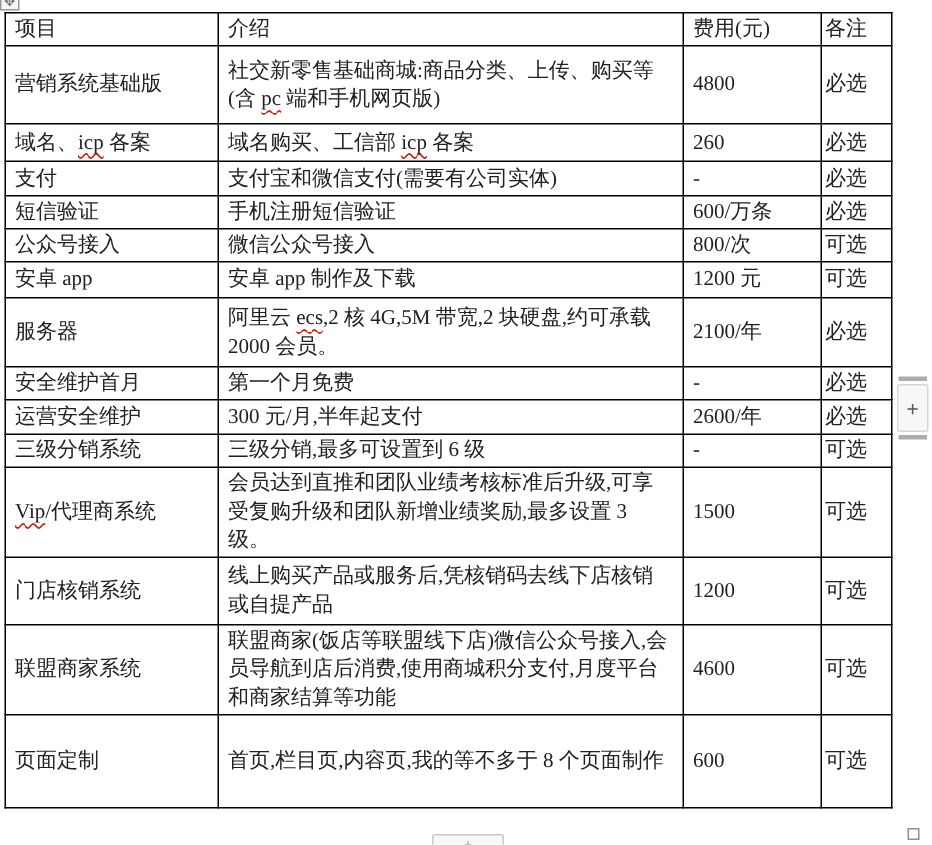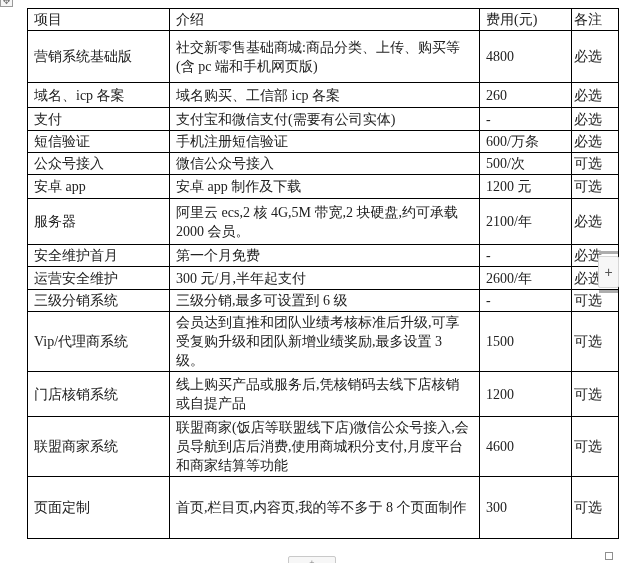--- a/index.html
+++ b/index.html
@@ -3,21 +3,21 @@
 <meta charset="utf-8">
 <style>
   html,body{margin:0;padding:0;}
   body{
     width:621px;height:563px;overflow:hidden;position:relative;
     background:#ffffff;
     font-family:"Liberation Serif","DejaVu Serif",serif;
     color:#212121;
   }
   table{
-    position:absolute;left:27px;top:8px;
+    position:absolute;left:3px;top:8px;
     width:591px;border-collapse:collapse;table-layout:fixed;
   }
   col.c1{width:142px;} col.c2{width:310px;} col.c3{width:92px;} col.c4{width:47px;}
   th,td{
     border:1px solid #000;
     font-size:14px;line-height:19px;font-weight:normal;
     vertical-align:middle;
     padding:1px 4px 1px 6px;
     text-align:left;
     overflow:hidden;
@@ -34,20 +34,21 @@
   tbody tr:nth-child(7){height:46px;}
   tbody tr:nth-child(8){height:22px;}
   tbody tr:nth-child(9){height:23px;margin-left:22px;}
   tbody tr:nth-child(10){height:21px;}
   tbody tr:nth-child(11){height:55px;}
   tbody tr:nth-child(12){height:45px;}
   tbody tr:nth-child(13){height:40px;margin-top:24px;}
   tbody tr:nth-child(14){height:62px;}
   tbody tr:nth-child(15){height:42px;}
   .sq{
+    text-decoration:underline;
     text-decoration-style:wavy;
     text-decoration-color:#dd1100;
     text-decoration-thickness:1px;
     text-underline-offset:3px;
   }
   
   .move-handle{
     position:absolute;left:0px;top:-7px;width:13px;height:14px;
     border:1px solid #9a9a9a;background:#f6f6f6;
     font-size:9px;line-height:14px;text-align:center;color:#777;
@@ -119,21 +120,21 @@
     </tr>
     <tr>
       <td>短信验证</td>
       <td class="desc">手机注册短信验证</td>
       <td>600/万条</td>
       <td class="note">必选</td>
     </tr>
     <tr>
       <td>公众号接入</td>
       <td class="desc">微信公众号接入</td>
-      <td>500/次</td>
+      <td>800/次</td>
       <td class="note">可选</td>
     </tr>
     <tr>
       <td>安卓 app</td>
       <td class="desc">安卓 app 制作及下载</td>
       <td>1200 元</td>
       <td class="note">可选</td>
     </tr>
     <tr>
       <td>服务器</td>
@@ -173,21 +174,21 @@
     </tr>
     <tr>
       <td>联盟商家系统</td>
       <td class="desc">联盟商家(饭店等联盟线下店)微信公众号接入,会员导航到店后消费,使用商城积分支付,月度平台和商家结算等功能</td>
       <td>4600</td>
       <td class="note">可选</td>
     </tr>
     <tr>
       <td>页面定制</td>
       <td class="desc">首页,栏目页,内容页,我的等不多于 8 个页面制作</td>
-      <td>300</td>
+      <td>600</td>
       <td class="note">可选</td>
     </tr>
   </tbody>
 </table>
 
 <div class="add-col">
   <div class="bar"></div>
   <div class="plus-box">+</div>
   <div class="bar"></div>
 </div>

